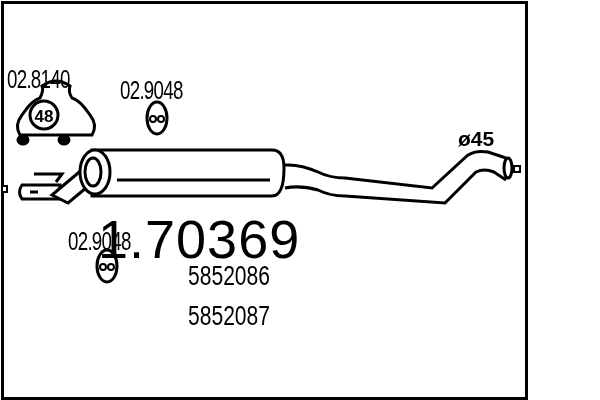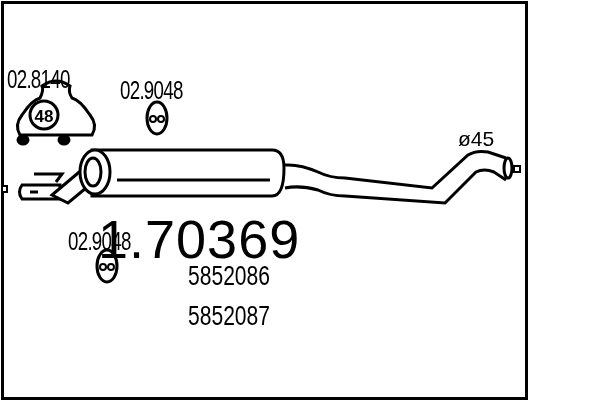--- a/index.html
+++ b/index.html
@@ -2,21 +2,21 @@
 <html><head>
 <meta charset="utf-8">
 <style>
   html, body { margin:0; padding:0; background:#ffffff; }
   body { width:600px; height:400px; position:relative; overflow:hidden; font-family:"Liberation Sans", sans-serif; }
   .frame { position:absolute; left:1px; top:1px; width:521px; height:393px; border:3px solid #000; border-top-width:3px; }
   .lbl { position:absolute; color:#000; white-space:nowrap; line-height:1; }
   .small { font-family:"Liberation Sans Narrow","Liberation Sans", sans-serif; font-size:26px; transform:scaleX(0.72); transform-origin:left top; letter-spacing:-1px; }
   .main-num { font-size:54px; left:98px; top:212px; letter-spacing:1px; }
   .oem { font-size:27px; transform:scaleX(0.78); transform-origin:left top; }
-  .dia { font-size:21px; font-weight:normal; left:458px; top:128px; }
+  .dia { font-size:21px; font-weight:bold; left:458px; top:128px; }
   svg.diagram { position:absolute; left:0; top:0; }
 </style>
 </head>
 <body>
 
 <div class="frame"></div>
 
 <svg class="diagram" width="600" height="400" viewBox="0 0 600 400">
 
   <g stroke="#000" stroke-width="3" fill="#fff">

